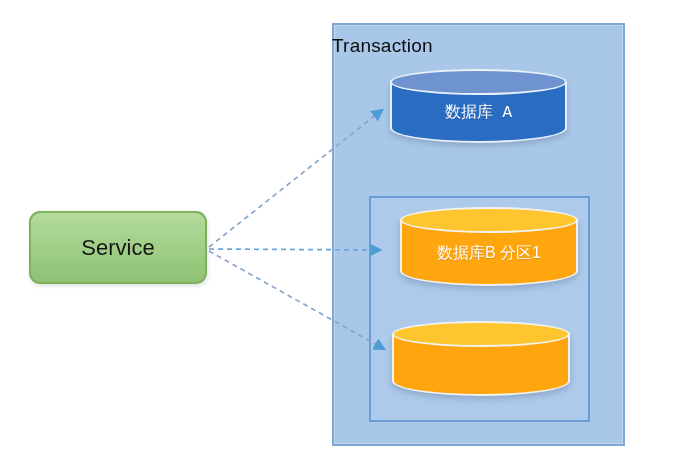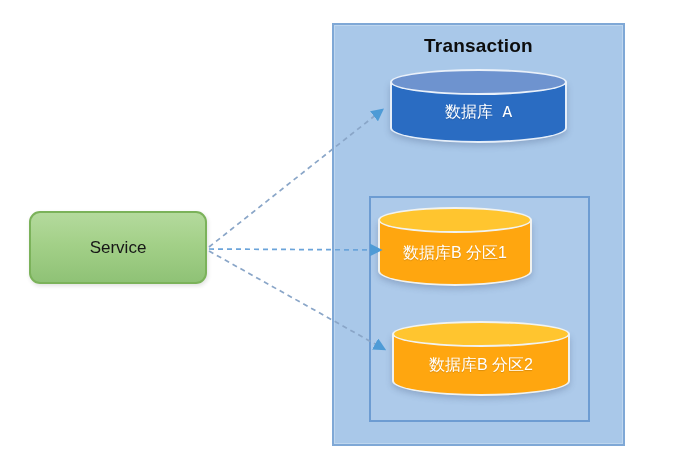--- a/index.html
+++ b/index.html
@@ -12,21 +12,21 @@
 
   
   .transaction-box {
     position: absolute; left: 332px; top: 23px; width: 293px; height: 423px;
     background: #a9c8e9;
     border: 2px solid #7fa8d6;
     box-shadow: inset 0 0 0 1px rgba(255,255,255,0.25);
   }
   .transaction-title {
     position: absolute; left: 332px; top: 35px; width: 293px;
-    text-align: center; font-size: 19px; font-weight: 700; color: #0d0d0d;
+    text-align: left; font-size: 19px; font-weight: 400; color: #0d0d0d;
     letter-spacing: 0.2px;
   }
 
   
   .partition-group {
     position: absolute; left: 369px; top: 196px; width: 221px; height: 226px;
     border: 2px solid #6d9cd2;
     background: rgba(255,255,255,0.05);
   }
 
@@ -51,33 +51,33 @@
     display: flex; align-items: center; justify-content: center;
     color: #ffffff; font-size: 16px; font-weight: 500; z-index: 3;
     text-shadow: 0 1px 1px rgba(0,0,0,0.15);
   }
   .cyl.blue .cap    { background: #6e93cf; }
   .cyl.blue .barrel { background: #2a6cc2; }
   .cyl.orange .cap    { background: #ffc52f; }
   .cyl.orange .barrel { background: #ffa60f; }
 
   #db-a  { left: 390px; top: 69px;  width: 177px; height: 74px; font-family: Liberation Mono, monospace; }
-  #db-b1 { left: 378px; top: 207px; width: 154px; height: 79px; }
+  #db-b1 { left: 400px; top: 207px; width: 178px; height: 79px; }
   #db-b2 { left: 392px; top: 321px; width: 178px; height: 75px; }
 
   
   .service-node {
     position: absolute; left: 29px; top: 211px; width: 178px; height: 73px;
     background: linear-gradient(180deg, #b4da9d 0%, #a3d088 45%, #8fc276 100%);
     border: 2px solid #7bb25a;
     border-radius: 11px;
     display: flex; align-items: center; justify-content: center;
     box-shadow: 1px 2px 4px rgba(0,0,0,0.12);
   }
-  .service-label { font-size: 17px; color: #161616; }
+  .service-label { font-size: 22px; color: #161616; }
 
   
   #arrows { position: absolute; left: 0; top: 0; width: 692px; height: 457px; pointer-events: none; }
 
   
   .watermark {
     position: absolute; right: 2px; top: 434px;
     font-size: 13px;
     color: rgba(173,181,196,0.95);
     text-shadow: 0 0 3px rgba(255,255,255,0.9), 0 1px 1px rgba(100,112,135,0.35);
@@ -102,21 +102,20 @@
 
   <div class="cyl orange" id="db-b1">
     <div class="barrel"></div>
     <div class="cap"></div>
     <div class="cyl-label">数据库B 分区1</div>
   </div>
 
   <div class="cyl orange" id="db-b2">
     <div class="barrel"></div>
     <div class="cap"></div>
-    <div class="cyl-label">数据库B 分区2</div>
   </div>
 
   <div class="service-node">
     <span class="service-label">Service</span>
   </div>
 
   <svg id="arrows" viewBox="0 0 692 457" xmlns="http://www.w3.org/2000/svg">
     <defs>
       <marker id="ah" viewBox="0 0 10 10" refX="8" refY="5" markerWidth="7.5" markerHeight="7.5" orient="auto-start-reverse">
         <path d="M0,0 L10,5 L0,10 z" fill="#4e9bd6"></path>

